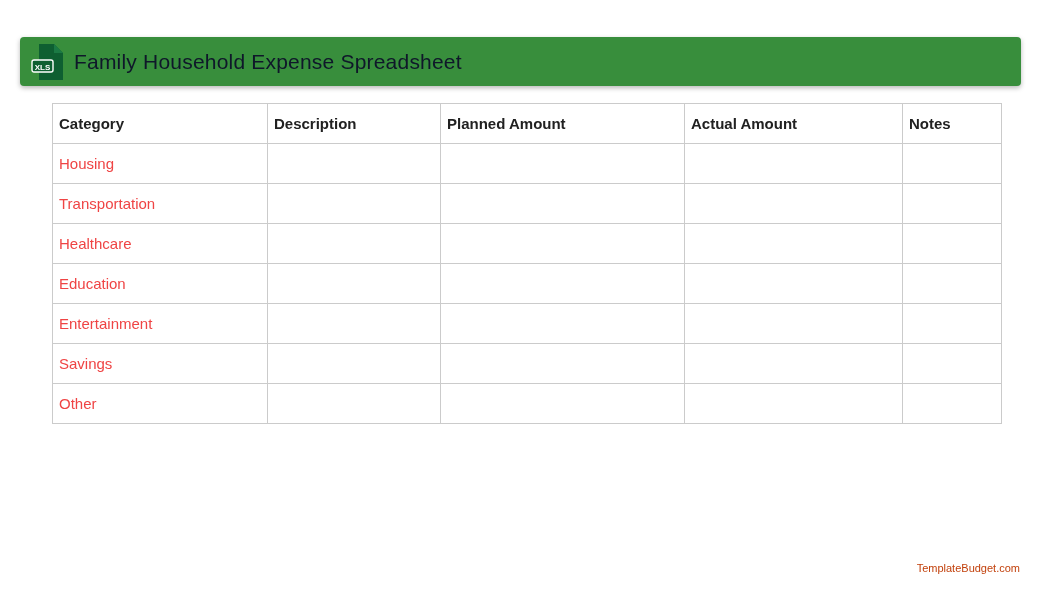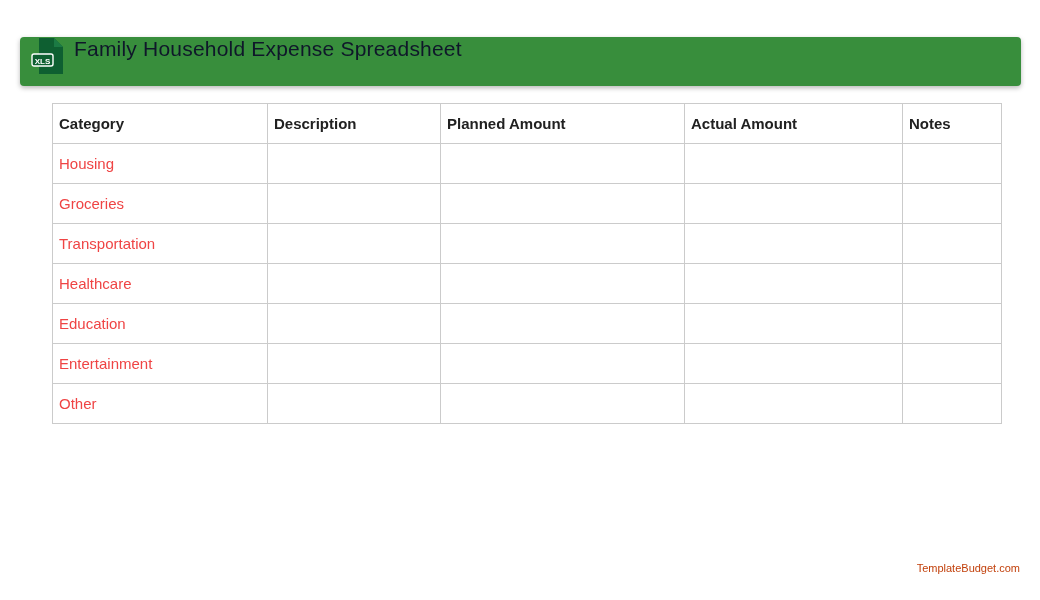--- a/index.html
+++ b/index.html
@@ -14,21 +14,21 @@
 
   
   .title-bar {
     position: absolute;
     left: 20px; top: 37px;
     width: 1001px; height: 49px;
     background: #388e3c;
     border-radius: 4px;
     box-shadow: 0 2px 5px rgba(0,0,0,0.28);
     display: flex;
-    align-items: flex-start;
+    align-items: center;
     padding-left: 11px;
   }
   .title-bar .doc-icon {
     width: 34px; height: 38px;
     margin-right: 9px;
     flex: 0 0 auto;
   }
   .title-bar .bar-title {
     color: #0f172a;
     font-size: 21px;
@@ -105,27 +105,20 @@
   </thead>
   <tbody>
     <tr>
       <td>Housing</td>
       <td></td>
       <td></td>
       <td></td>
       <td></td>
     </tr>
     <tr>
-      <td>Groceries</td>
-      <td></td>
-      <td></td>
-      <td></td>
-      <td></td>
-    </tr>
-    <tr>
       <td>Transportation</td>
       <td></td>
       <td></td>
       <td></td>
       <td></td>
     </tr>
     <tr>
       <td>Healthcare</td>
       <td></td>
       <td></td>
@@ -140,20 +133,27 @@
       <td></td>
     </tr>
     <tr>
       <td>Entertainment</td>
       <td></td>
       <td></td>
       <td></td>
       <td></td>
     </tr>
     <tr>
+      <td>Savings</td>
+      <td></td>
+      <td></td>
+      <td></td>
+      <td></td>
+    </tr>
+    <tr>
       <td>Other</td>
       <td></td>
       <td></td>
       <td></td>
       <td></td>
     </tr>
   </tbody>
 </table>
 
 <div class="site-credit">TemplateBudget.com</div>

